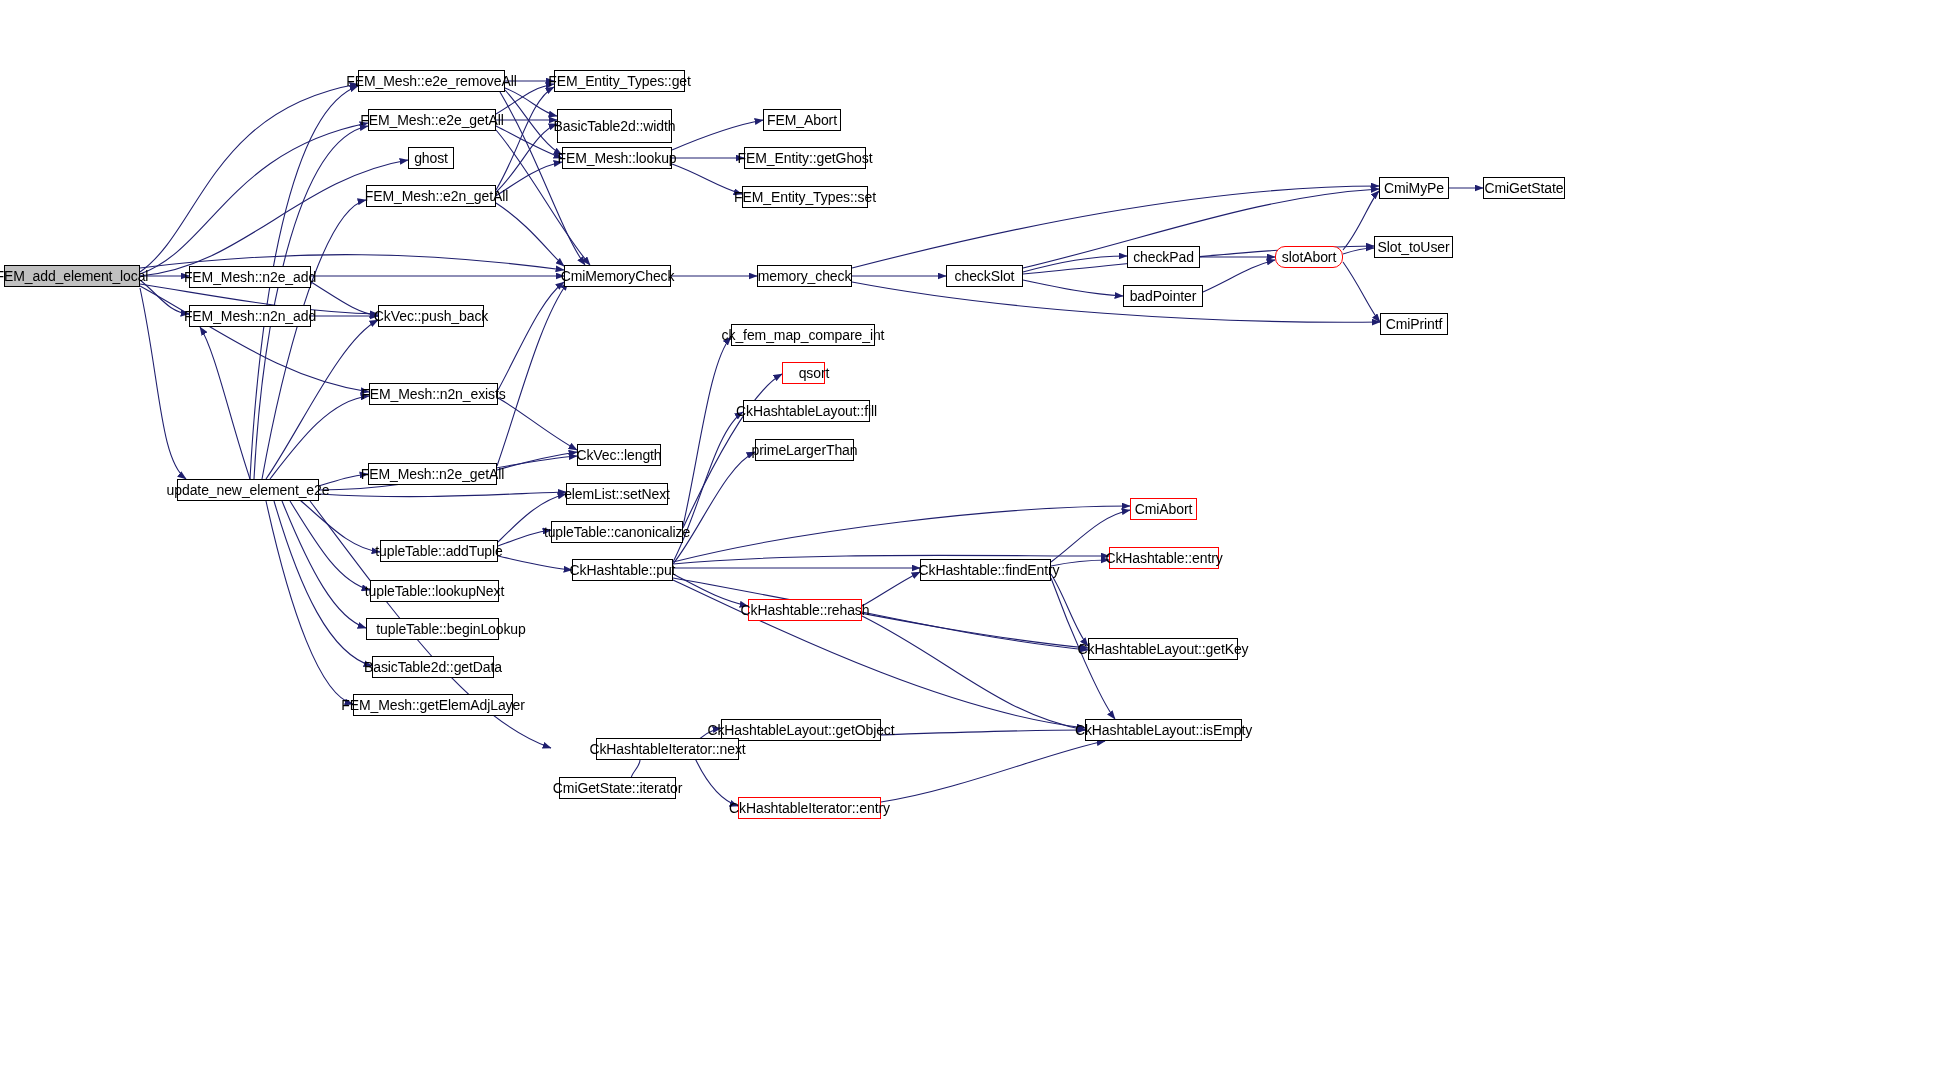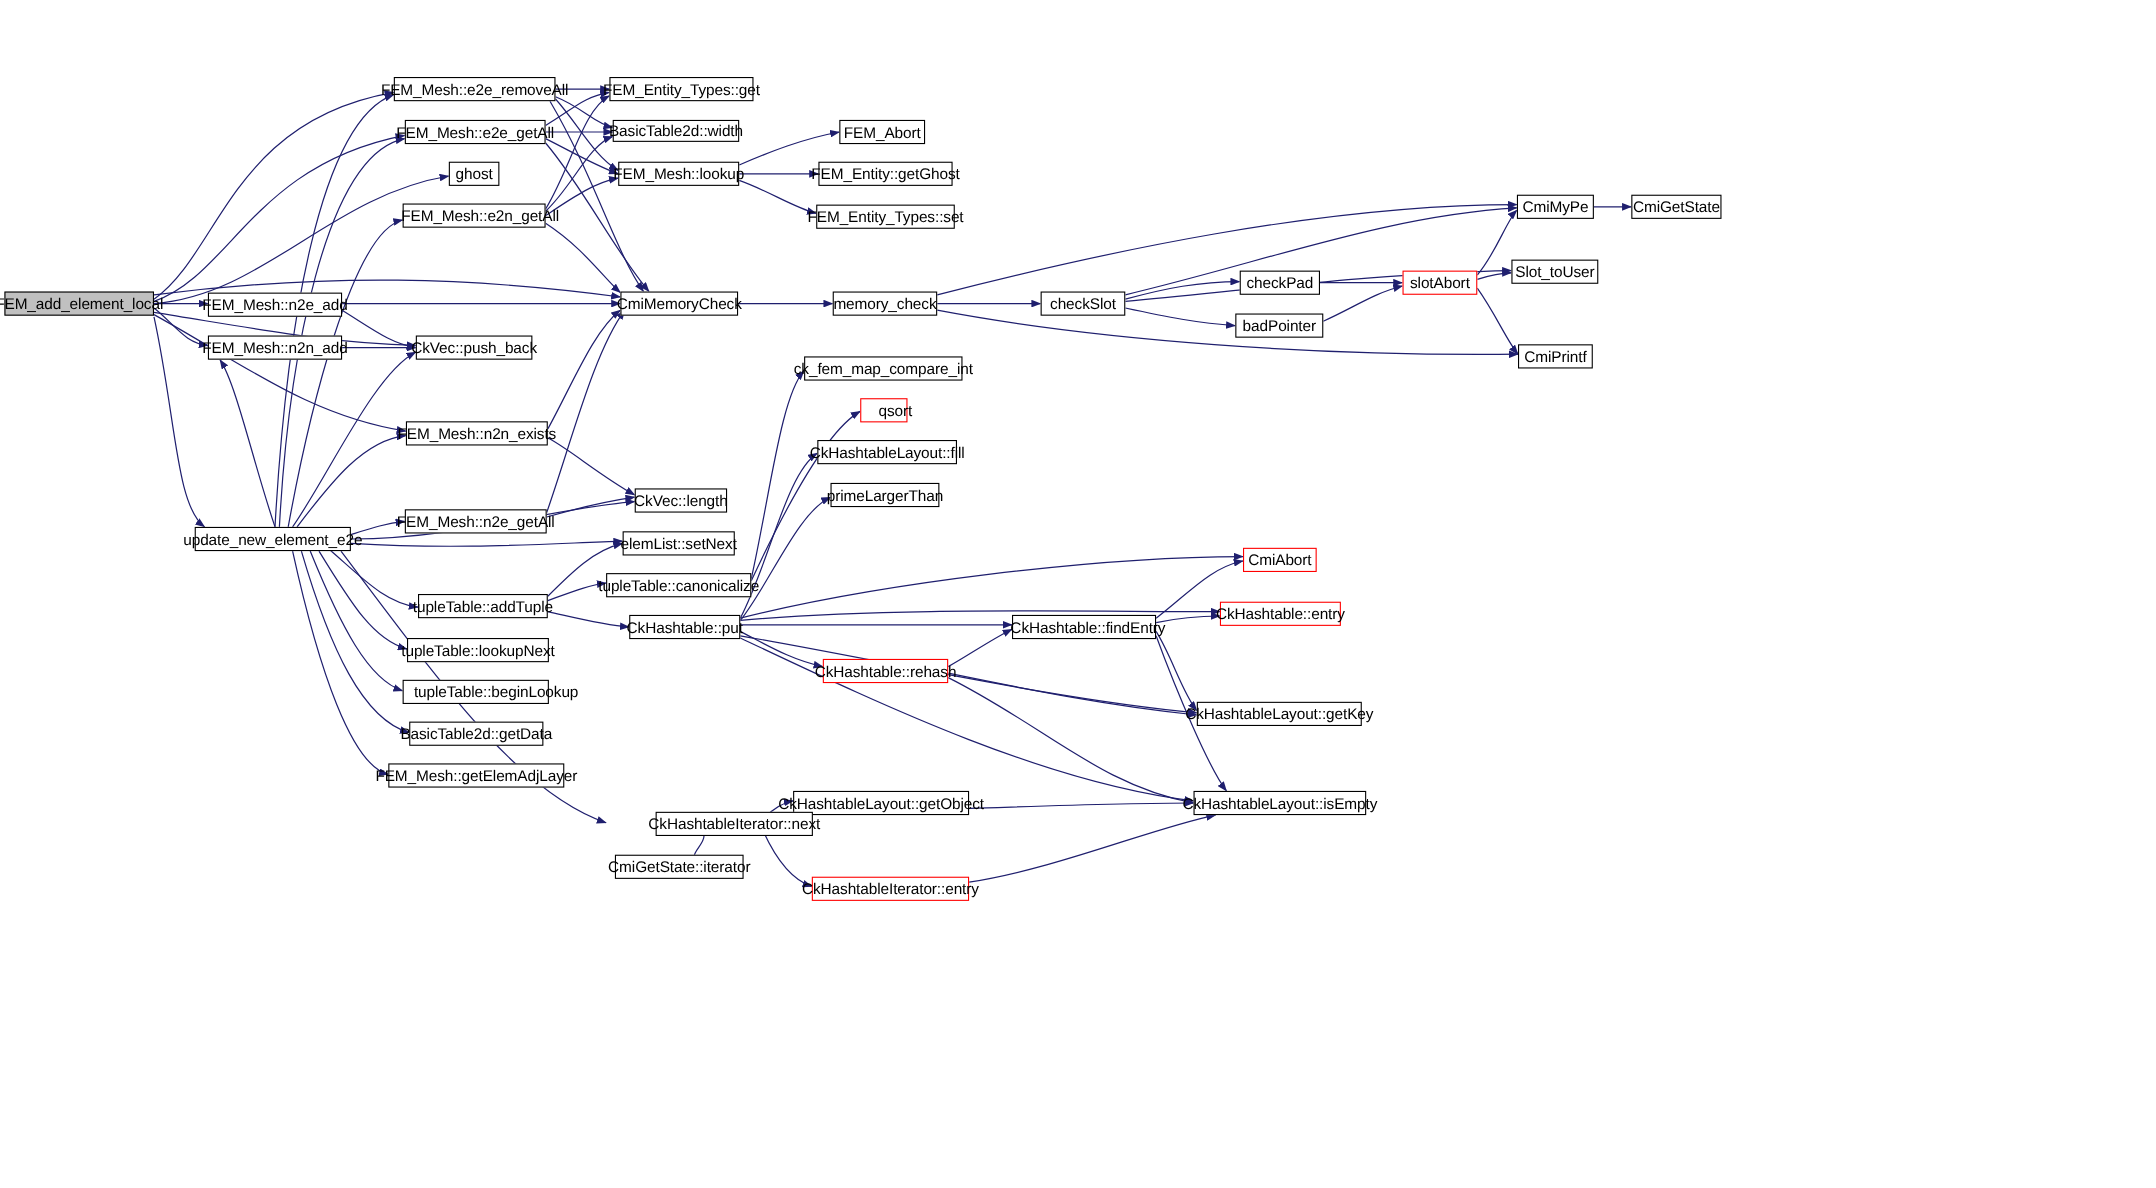--- a/index.html
+++ b/index.html
@@ -111,34 +111,34 @@
         <path d="M881,802 C960,790 1050,752 1105,741" stroke="#1f1f6e" marker-end="url(#ah)"></path>
       </g>
   </svg>
   <div id="nodes">
       <div class="node root" style="left: 4px; top: 265px; width: 136px; height: 22px;">FEM_add_element_local</div>
       <div class="node" style="left: 358px; top: 70px; width: 147px; height: 22px;">FEM_Mesh::e2e_removeAll</div>
       <div class="node" style="left: 368px; top: 109px; width: 128px; height: 22px;">FEM_Mesh::e2e_getAll</div>
       <div class="node" style="left: 408px; top: 147px; width: 46px; height: 22px;">ghost</div>
       <div class="node" style="left: 366px; top: 185px; width: 130px; height: 22px; padding-left: 18px;">FEM_Mesh::e2n_getAll</div>
       <div class="node" style="left: 554px; top: 70px; width: 131px; height: 22px;">FEM_Entity_Types::get</div>
-      <div class="node" style="left: 557px; top: 109px; width: 115px; height: 20px;">BasicTable2d::width</div>
+      <div class="node" style="left: 557px; top: 109px; width: 115px; height: 34px;">BasicTable2d::width</div>
       <div class="node" style="left: 562px; top: 147px; width: 110px; height: 22px;">FEM_Mesh::lookup</div>
       <div class="node" style="left: 763px; top: 109px; width: 78px; height: 22px;">FEM_Abort</div>
       <div class="node" style="left: 744px; top: 147px; width: 122px; height: 22px;">FEM_Entity::getGhost</div>
       <div class="node" style="left: 742px; top: 186px; width: 126px; height: 22px;">FEM_Entity_Types::set</div>
       <div class="node" style="left: 189px; top: 266px; width: 122px; height: 22px;">FEM_Mesh::n2e_add</div>
       <div class="node" style="left: 189px; top: 305px; width: 122px; height: 22px;">FEM_Mesh::n2n_add</div>
       <div class="node" style="left: 378px; top: 305px; width: 106px; height: 22px;">CkVec::push_back</div>
       <div class="node" style="left: 564px; top: 265px; width: 107px; height: 22px;">CmiMemoryCheck</div>
       <div class="node" style="left: 757px; top: 265px; width: 95px; height: 22px;">memory_check</div>
       <div class="node" style="left: 946px; top: 265px; width: 77px; height: 22px;">checkSlot</div>
       <div class="node" style="left: 1127px; top: 246px; width: 73px; height: 22px;">checkPad</div>
       <div class="node" style="left: 1123px; top: 285px; width: 80px; height: 22px;">badPointer</div>
-      <div class="node warn" style="left: 1275px; top: 246px; width: 68px; height: 22px;">slotAbort</div>
+      <div class="node warn" style="left: 1275px; top: 246px; width: 68px; height: 22px; border-radius: 10px;">slotAbort</div>
       <div class="node" style="left: 1379px; top: 177px; width: 70px; height: 22px;">CmiMyPe</div>
       <div class="node" style="left: 1483px; top: 177px; width: 82px; height: 22px;">CmiGetState</div>
       <div class="node" style="left: 1374px; top: 236px; width: 79px; height: 22px;">Slot_toUser</div>
       <div class="node" style="left: 1380px; top: 313px; width: 68px; height: 22px;">CmiPrintf</div>
       <div class="node" style="left: 369px; top: 383px; width: 129px; height: 22px;">FEM_Mesh::n2n_exists</div>
       <div class="node" style="left: 577px; top: 444px; width: 84px; height: 22px;">CkVec::length</div>
       <div class="node" style="left: 368px; top: 463px; width: 129px; height: 22px;">FEM_Mesh::n2e_getAll</div>
       <div class="node" style="left: 177px; top: 479px; width: 142px; height: 22px;">update_new_element_e2e</div>
       <div class="node" style="left: 566px; top: 483px; width: 102px; height: 22px;">elemList::setNext</div>
       <div class="node" style="left: 551px; top: 521px; width: 132px; height: 22px;">tupleTable::canonicalize</div>

